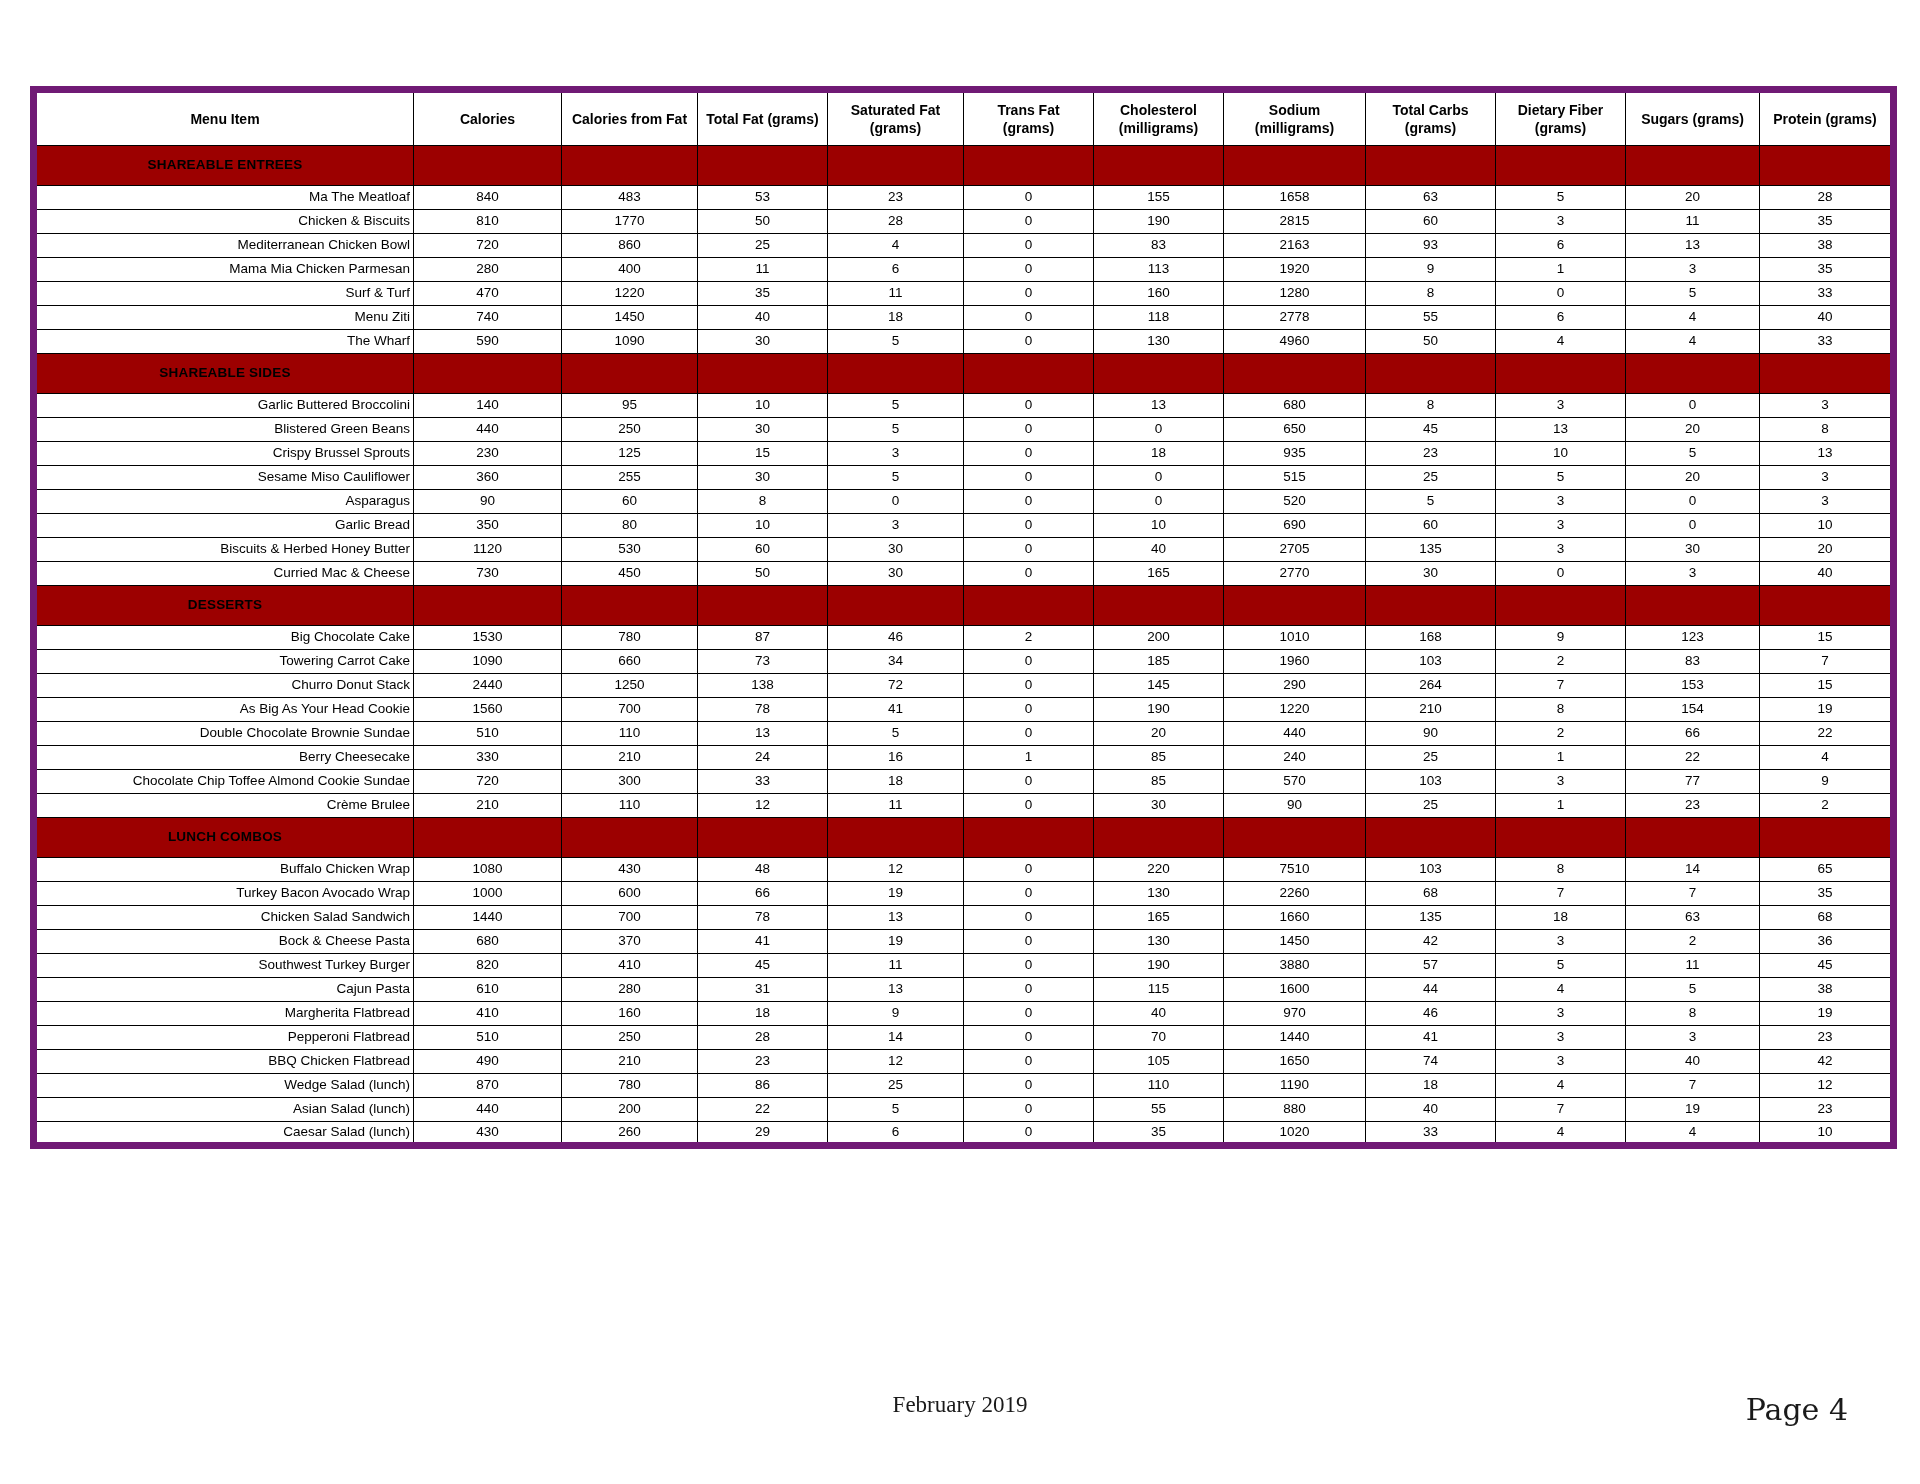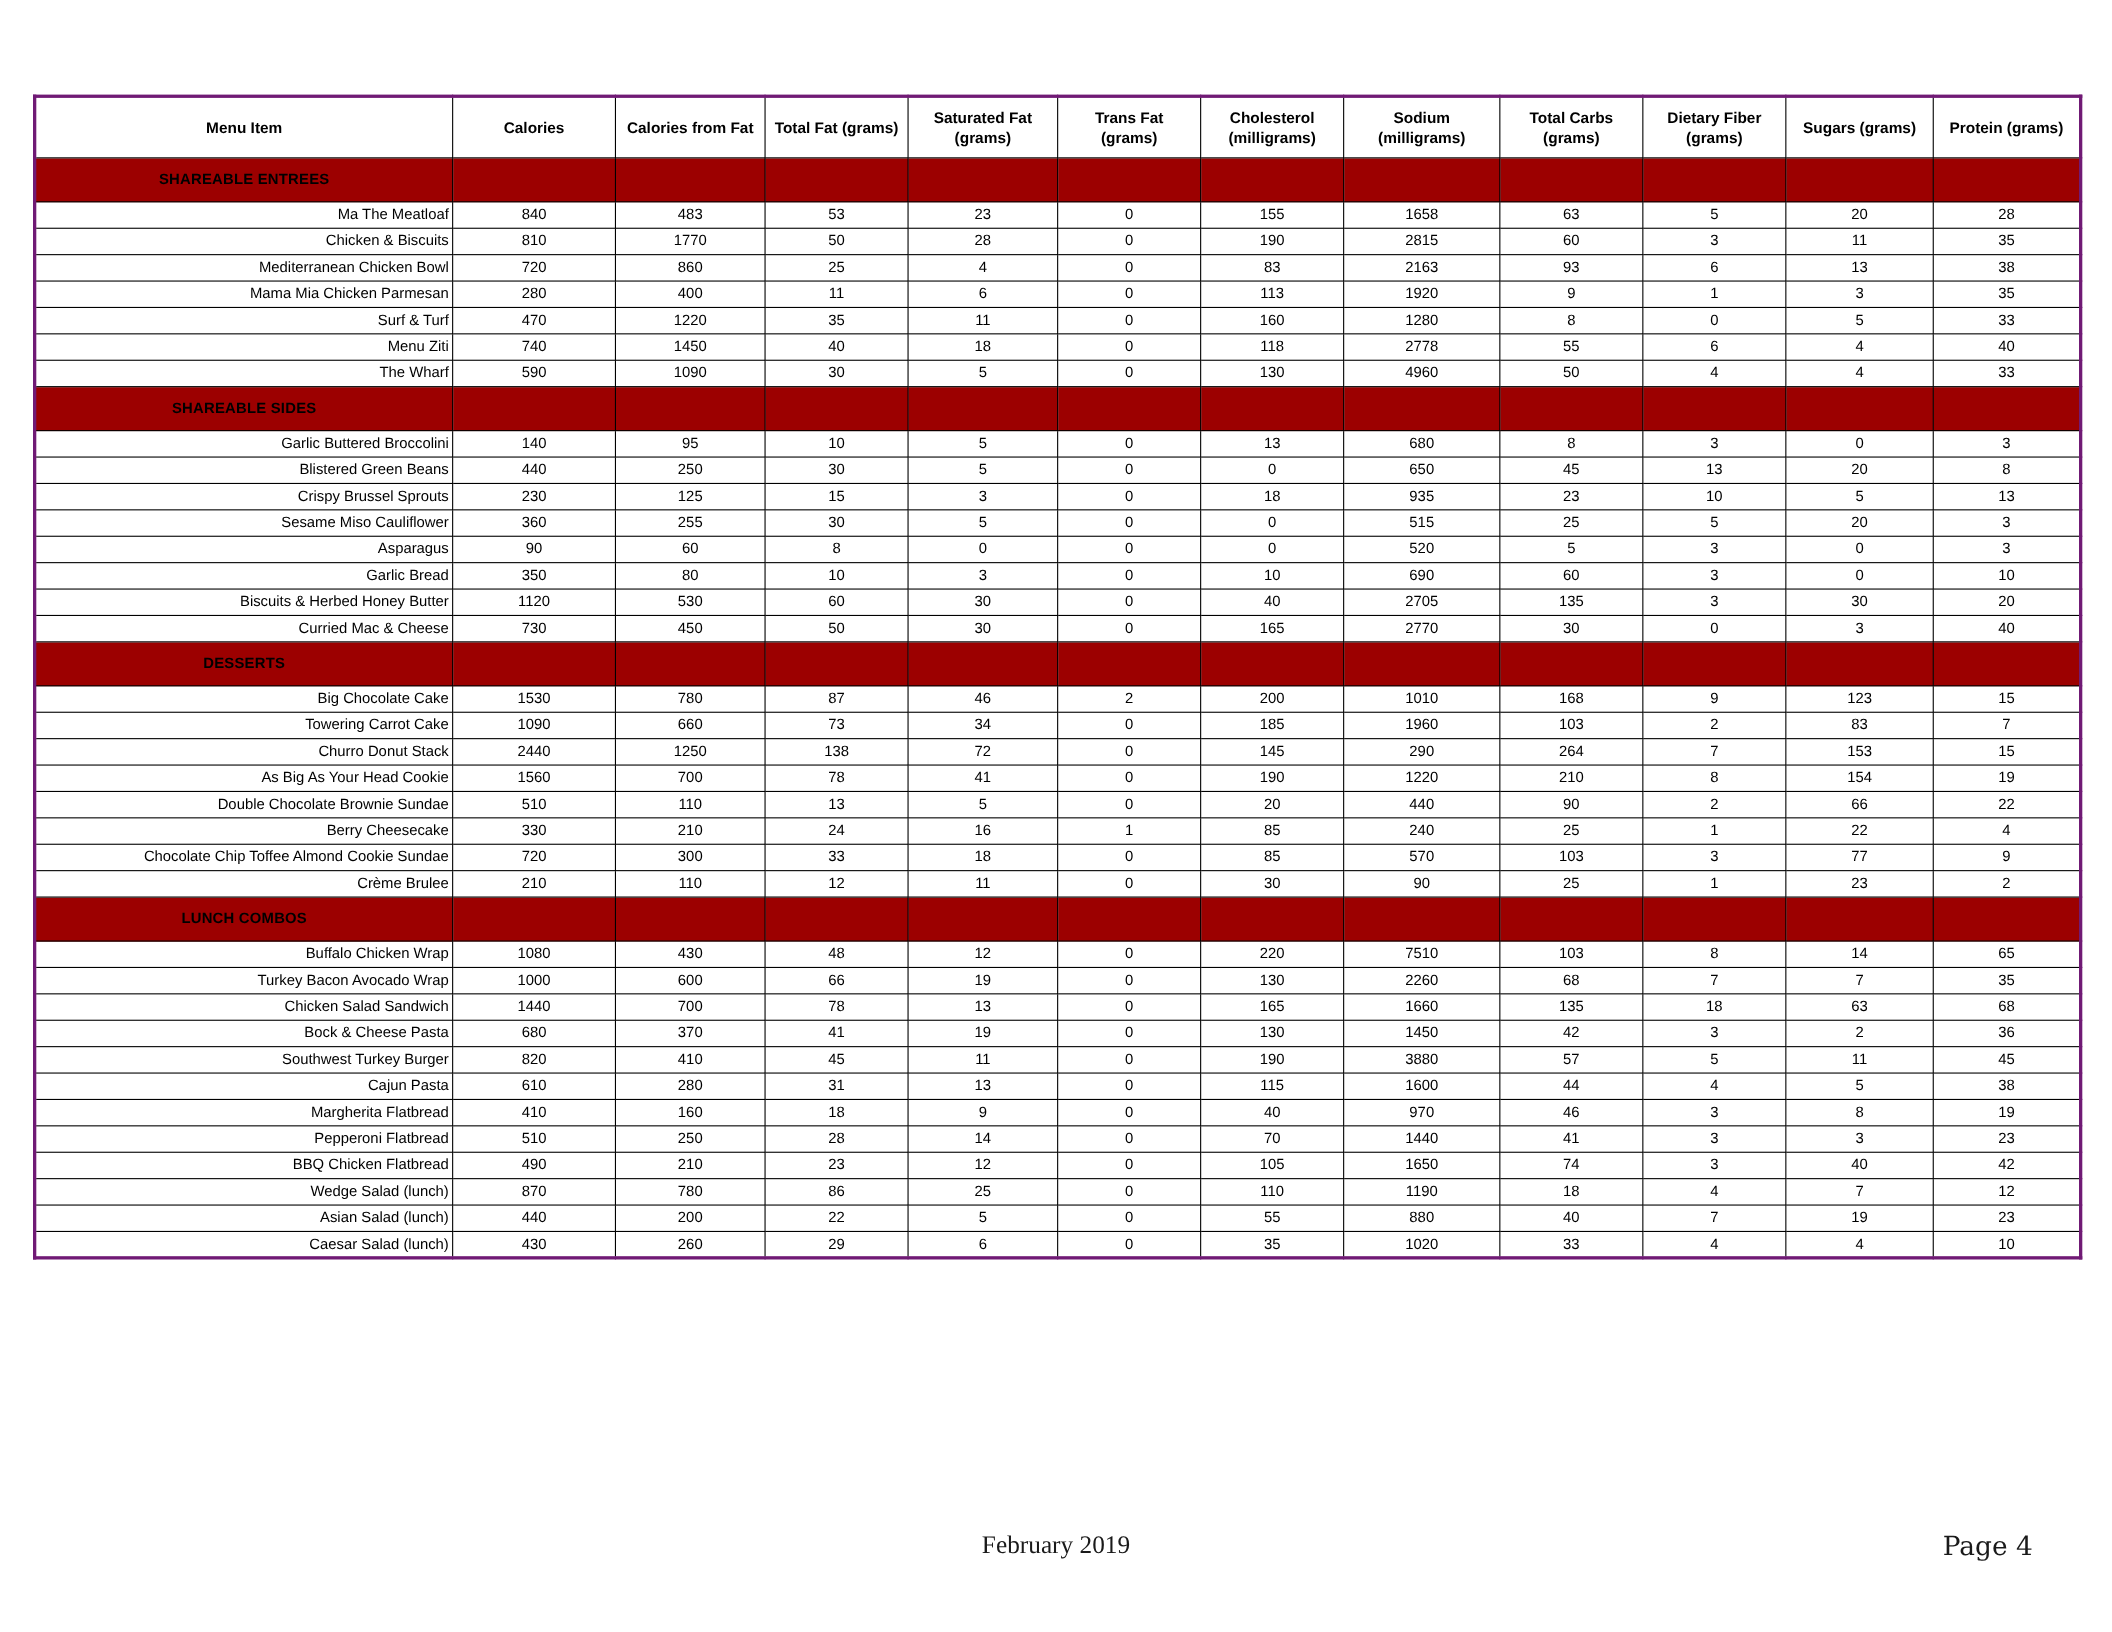--- a/index.html
+++ b/index.html
@@ -13,21 +13,21 @@
     overflow: hidden;
   }
   .page { position: absolute; inset: 0; }
 
   table.nutrition {
     position: absolute;
     left: 30px; top: 86px;
     width: 1860px;
     border-collapse: collapse;
     table-layout: fixed;
-    border: 3px solid #701a75;
+    border: 7px solid #701a75;
   }
   table.nutrition th, table.nutrition td {
     border: 1px solid #000;
     color: #000;
   }
   thead th {
     font-size: 14px;
     font-weight: 700;
     text-align: center;
     vertical-align: middle;
@@ -68,21 +68,21 @@
     text-align: center;
     font-family: Liberation Serif, serif;
     font-size: 23px;
     color: #1a1a1a;
   }
   .footer-page {
     position: absolute;
     top: 1392px;
     right: 72px;
     font-family: "DejaVu Serif", serif;
-    font-size: 24px;
+    font-size: 30px;
     color: #1a1a1a;
     text-align: center;
   }
 </style>
 </head>
 <body>
 
 <div class="page">
 
   <table class="nutrition">

